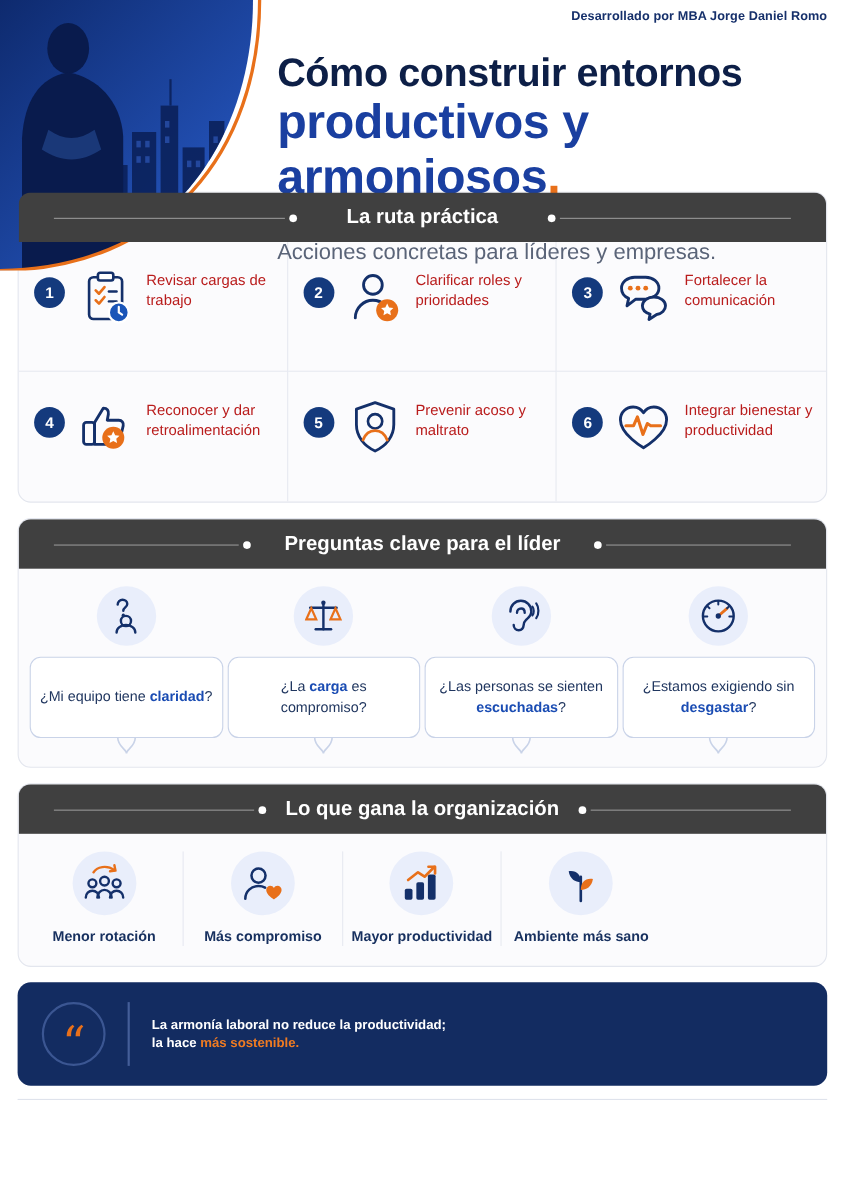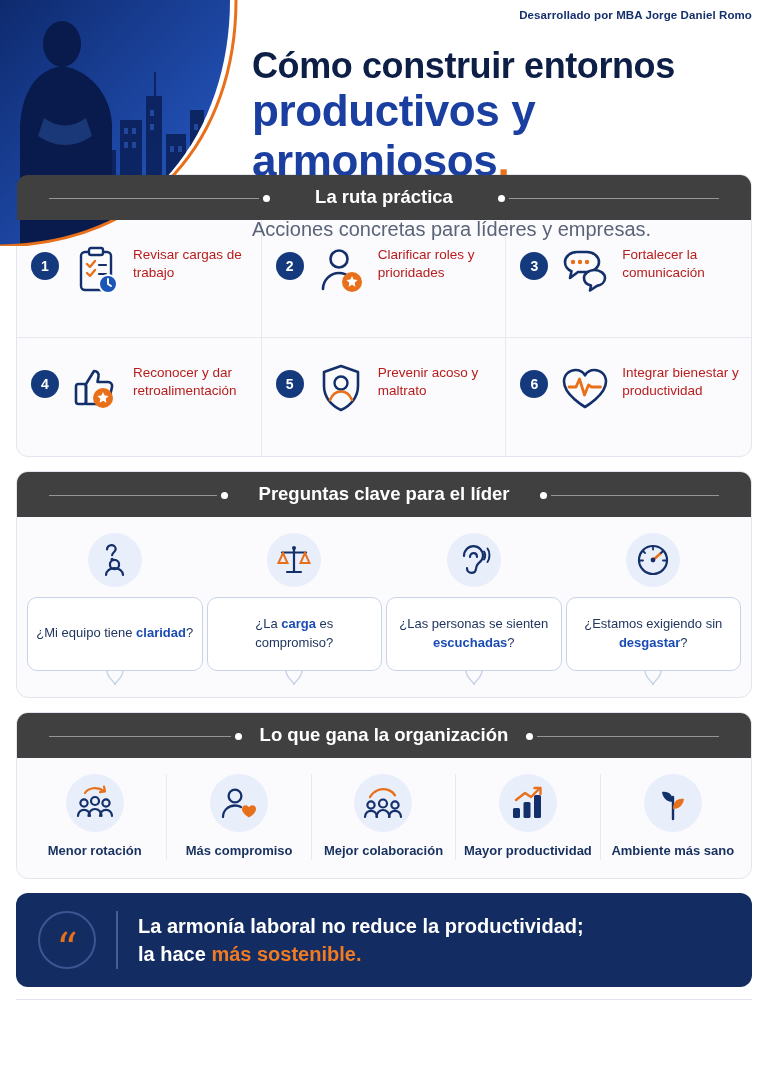--- a/index.html
+++ b/index.html
@@ -209,21 +209,21 @@
     display: flex; align-items: center; justify-content: center;
     color: #e8701a;
     font-size: 42px;
     font-family: "DejaVu Serif", serif;
     line-height: 1;
     padding-top: 18px;
   }
   .q-sep { width: 2px; align-self: stretch; background: #445e98; }
   .q-text {
     color: #fff;
-    font-size: 20px;
+    font-size: 12px;
     font-weight: bold;
     line-height: 1.4;
   }
   .q-text em { color: #f07b22; font-style: normal; margin-top: 12px; }
 
   
   .source {
     margin: 0 16px;
     border-top: 1px solid #dfe3ec;
     padding: 11px 4px 0;
@@ -509,34 +509,20 @@
       <div class="b-ico">
         <svg width="38" height="38" viewBox="0 0 38 38" fill="none">
           <circle cx="15" cy="12" r="6.4" stroke="#14306a" stroke-width="2.3"></circle>
           <path d="M3 33c0-6.6 5.4-11.5 12-11.5 2.2 0 4.2.5 6 1.5" stroke="#14306a" stroke-width="2.3" stroke-linecap="round"></path>
           <path d="M29 33.5s-7-4-7-8.5c0-2.3 1.8-3.8 3.7-3.8 1.4 0 2.6.8 3.3 2 .7-1.2 1.9-2 3.3-2 1.9 0 3.7 1.5 3.7 3.8 0 4.5-7 8.5-7 8.5z" fill="#e8701a"></path>
         </svg>
       </div>
       <div class="b-txt">Más compromiso</div>
     </div>
 
-    <div class="b">
-      <div class="b-ico">
-        <svg width="42" height="38" viewBox="0 0 42 38" fill="none">
-          <path d="M8 13c3.5-6 11-9.5 18-7.2 3 1 5.5 3 7 5.5" stroke="#e8701a" stroke-width="2.3" stroke-linecap="round"></path>
-          <circle cx="9" cy="21" r="3.6" stroke="#14306a" stroke-width="2.2"></circle>
-          <path d="M3 33c0-3.6 2.7-6.2 6-6.2s6 2.6 6 6.2" stroke="#14306a" stroke-width="2.2" stroke-linecap="round"></path>
-          <circle cx="21" cy="19.5" r="4" stroke="#14306a" stroke-width="2.2"></circle>
-          <path d="M14.5 33c0-4 2.9-7 6.5-7s6.5 3 6.5 7" stroke="#14306a" stroke-width="2.2" stroke-linecap="round"></path>
-          <circle cx="33" cy="21" r="3.6" stroke="#14306a" stroke-width="2.2"></circle>
-          <path d="M27 33c0-3.6 2.7-6.2 6-6.2s6 2.6 6 6.2" stroke="#14306a" stroke-width="2.2" stroke-linecap="round"></path>
-        </svg>
-      </div>
-      <div class="b-txt">Mejor colaboración</div>
-    </div>
 
     <div class="b">
       <div class="b-ico">
         <svg width="38" height="38" viewBox="0 0 38 38" fill="none">
           <rect x="4" y="24" width="7" height="10" rx="1.6" fill="#14306a"></rect>
           <rect x="14.5" y="18" width="7" height="16" rx="1.6" fill="#14306a"></rect>
           <rect x="25" y="11" width="7" height="23" rx="1.6" fill="#14306a"></rect>
           <path d="M7 16l9-7 6 4 9-9" stroke="#e8701a" stroke-width="2.4" stroke-linecap="round" stroke-linejoin="round"></path>
           <path d="M25.5 4h6v6" stroke="#e8701a" stroke-width="2.4" stroke-linecap="round" stroke-linejoin="round"></path>
         </svg>

